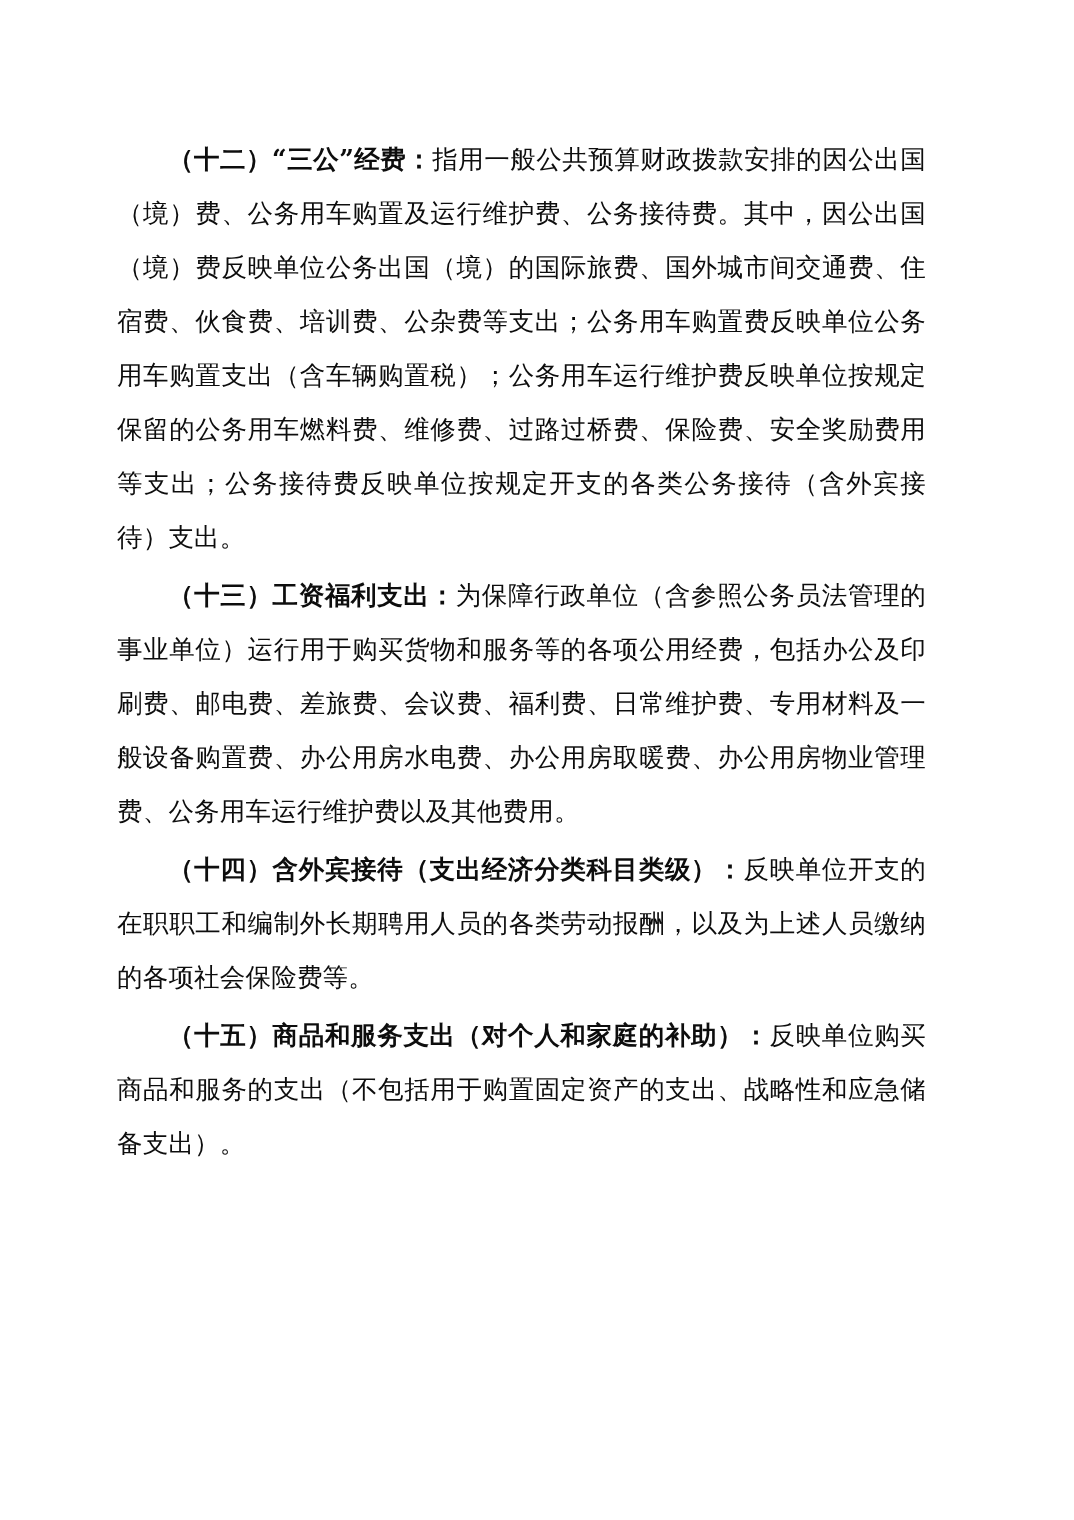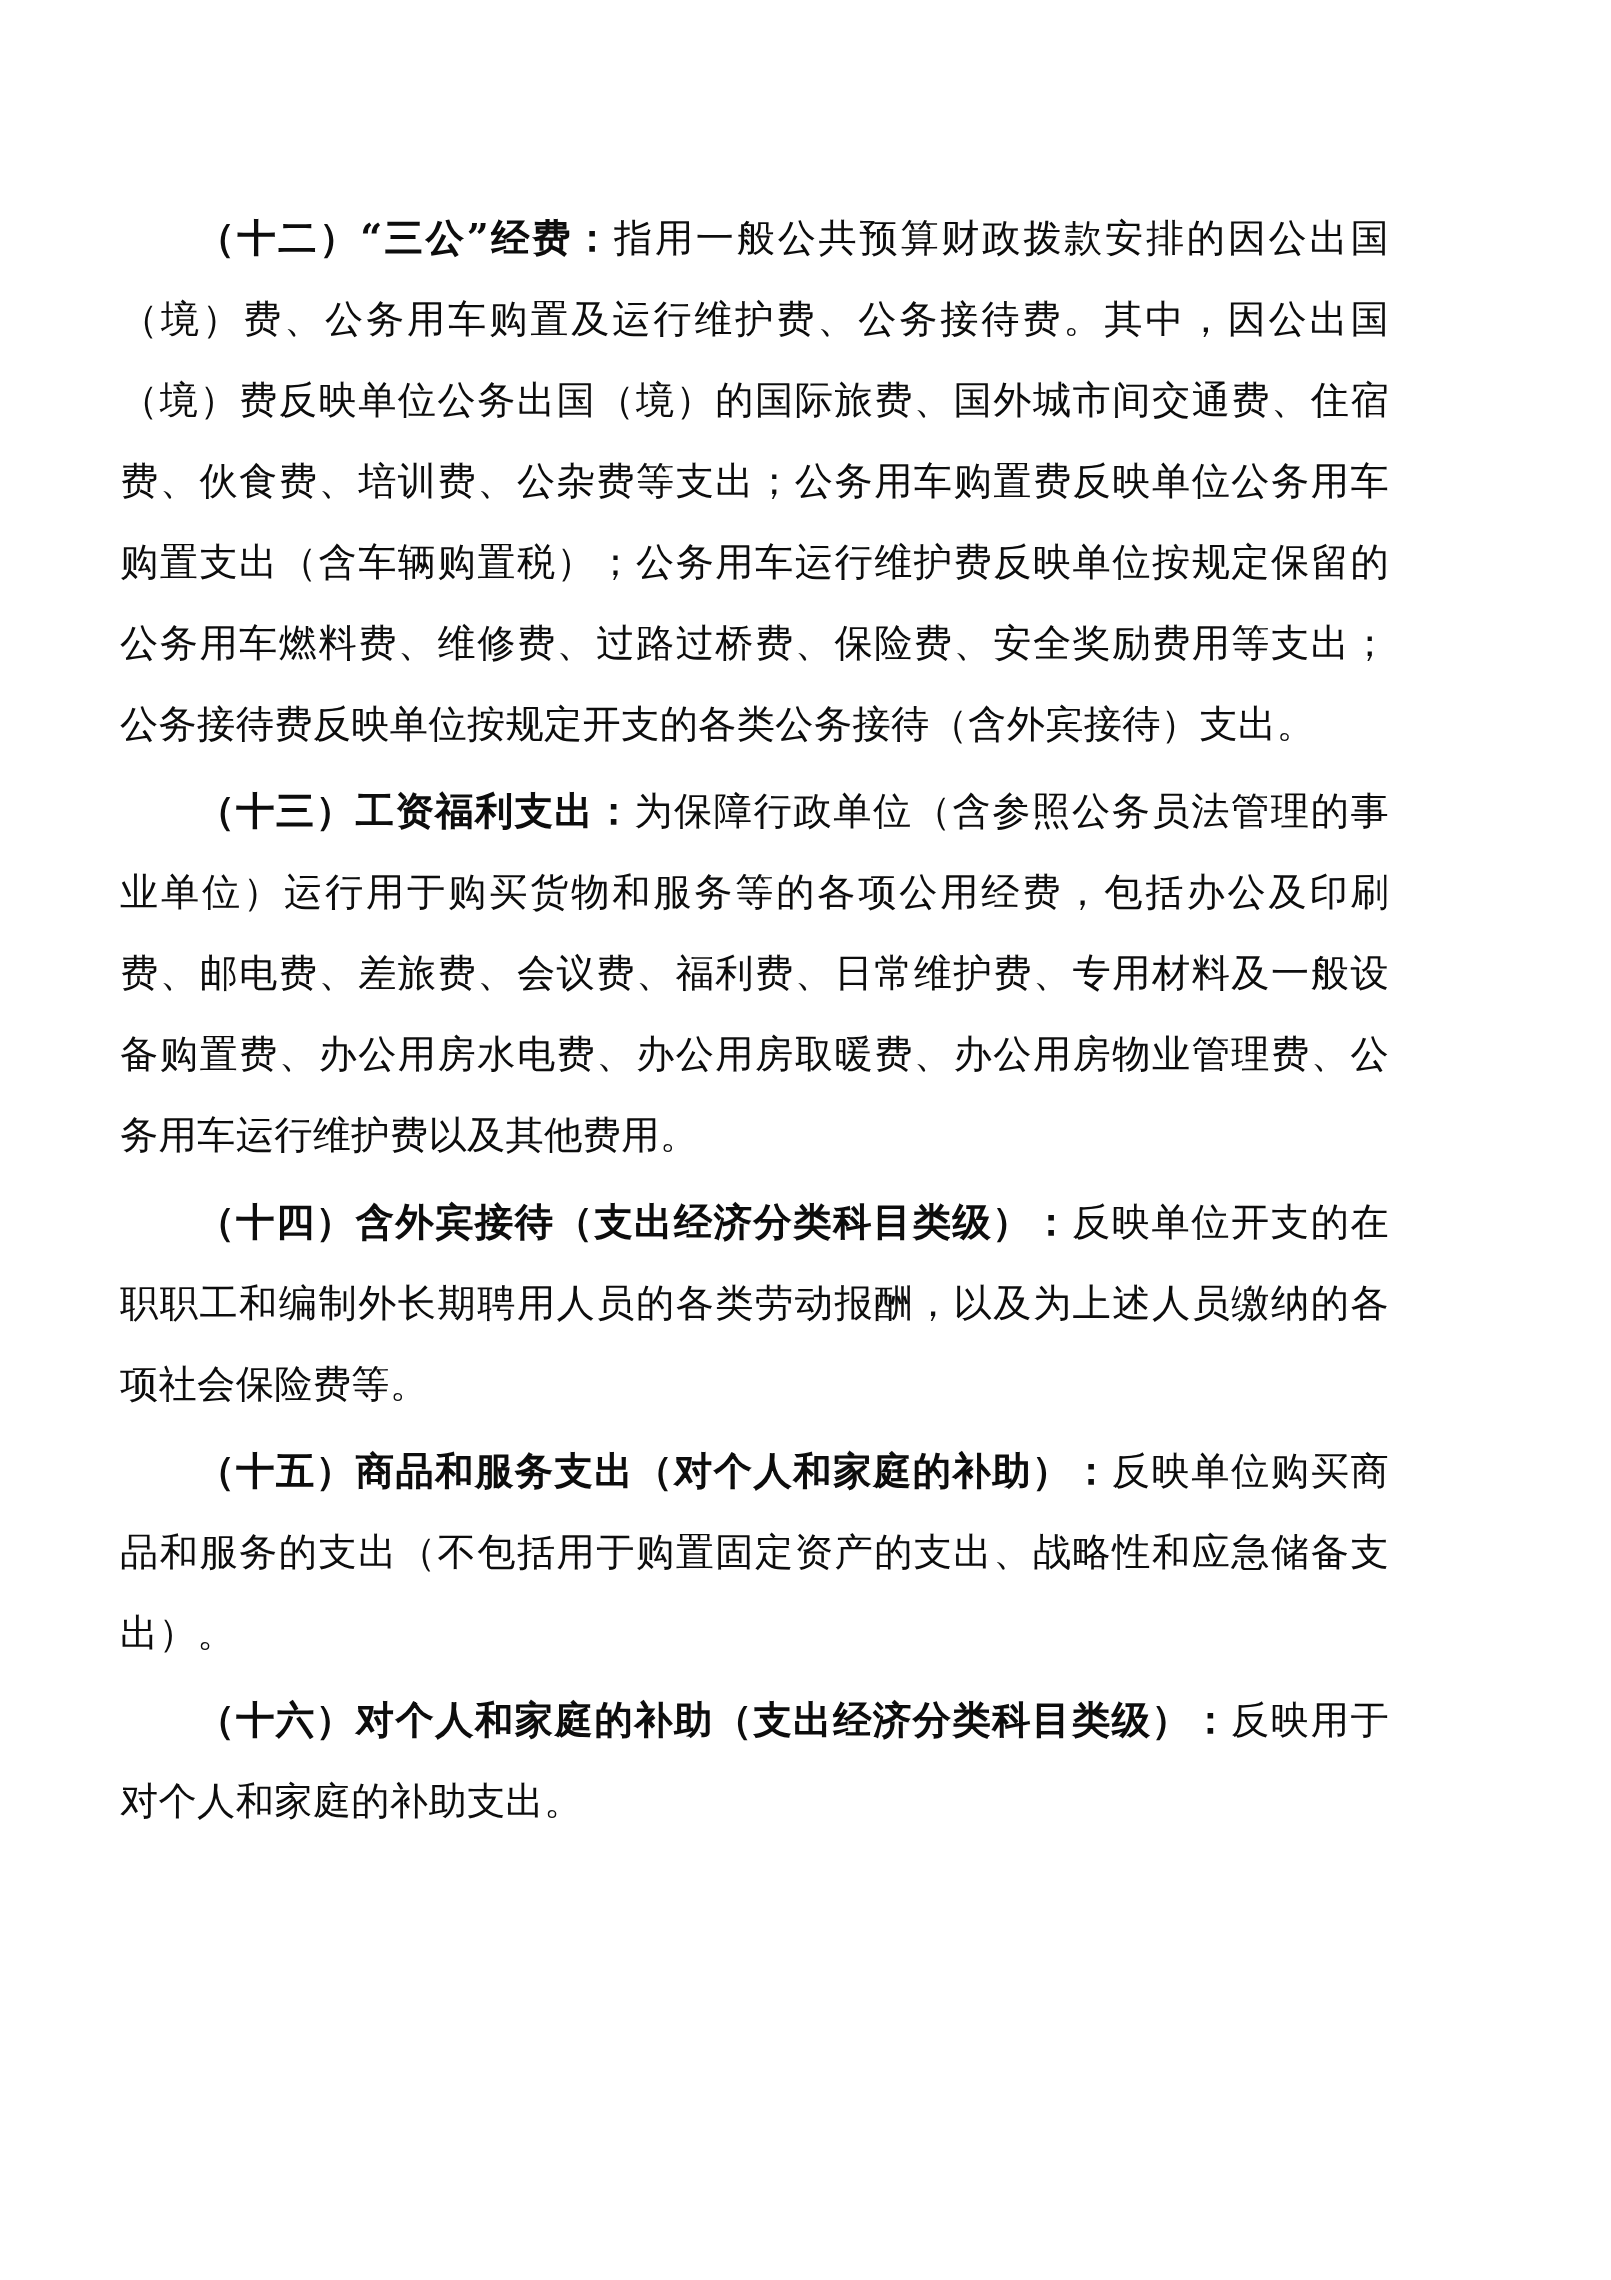--- a/index.html
+++ b/index.html
@@ -10,21 +10,21 @@
   body {
     width: 1074px;
     height: 1520px;
     font-family: "DejaVu Serif", "Liberation Serif", serif;
     color: #0d0d0d;
   }
   .page {
     box-sizing: border-box;
     width: 1074px;
     height: 1072px;
-    padding: 132px 148px 60px 80px;
+    padding: 132px 148px 60px 117px;
     position: relative;
     border-radius: 20px;
   }
   .para {
     margin: 0 0 6px 0;
     font-size: 25.5px;
     line-height: 54px;
     text-align: justify;
     text-justify: inter-ideograph;
     letter-spacing: 0.2px;
@@ -54,17 +54,14 @@
   </p>
 
   <p class="para indent block">
     <span class="lead">（十四）含外宾接待（支出经济分类科目类级）：</span><span>反映单位开支的在职职工和编制外长期聘用人员的各类劳动报酬，以及为上述人员缴纳的各项社会保险费等。</span>
   </p>
 
   <p class="para indent block">
     <span class="lead">（十五）商品和服务支出（对个人和家庭的补助）：</span><span>反映单位购买商品和服务的支出（不包括用于购置固定资产的支出、战略性和应急储备支出）。</span>
   </p>
 
-  <p class="para indent block">
-    <span class="lead">（十六）对个人和家庭的补助（支出经济分类科目类级）：</span><span>反映用于对个人和家庭的补助支出。</span>
-  </p>
 
 </div>
 
 </body></html>

